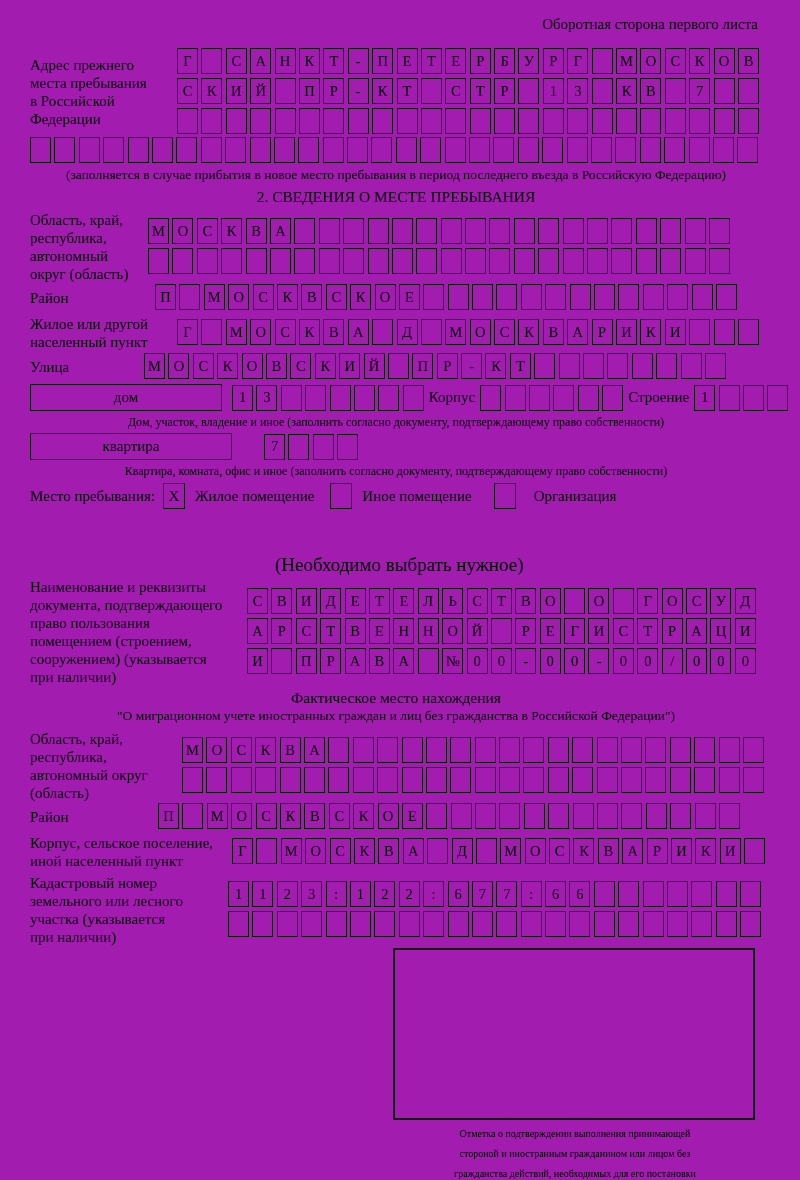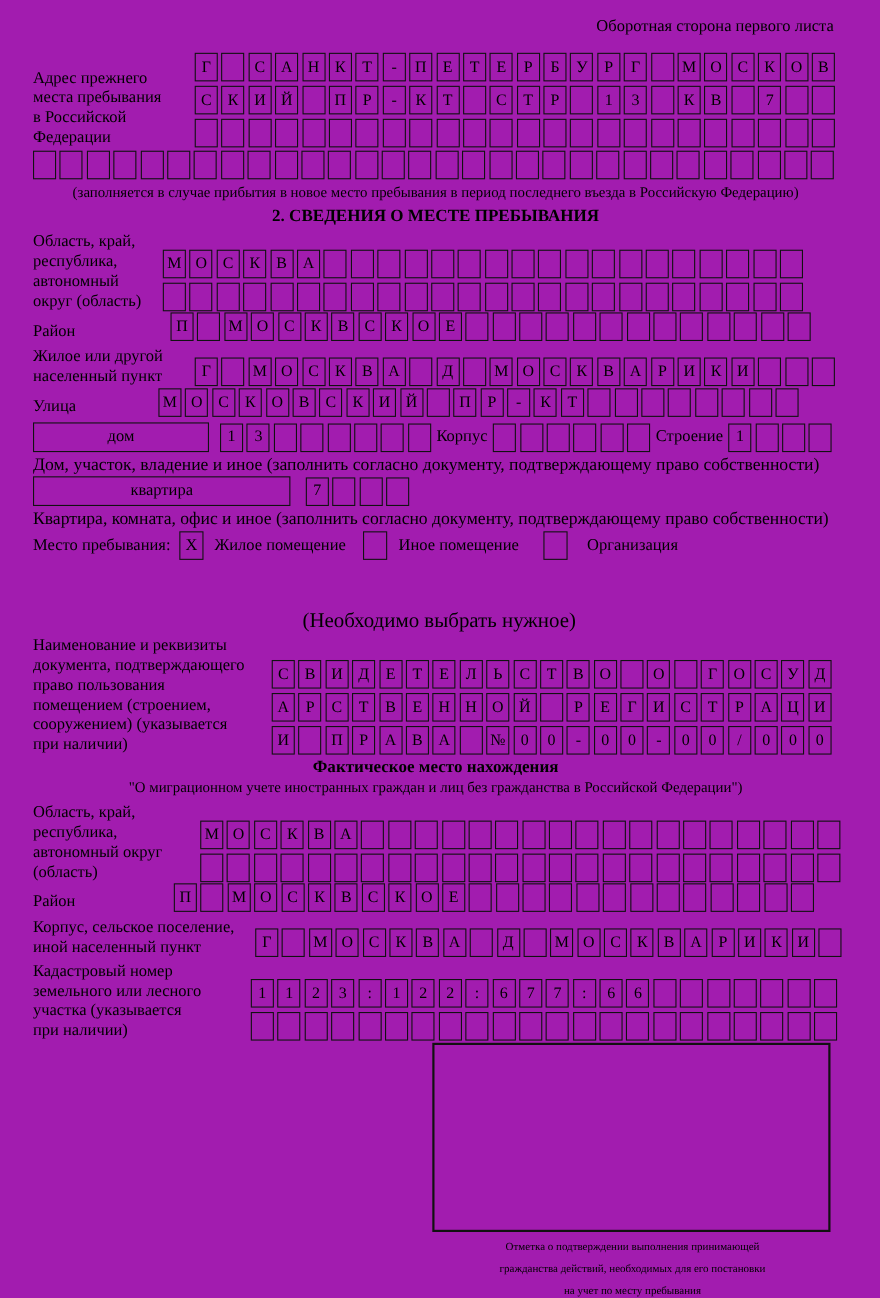--- a/index.html
+++ b/index.html
@@ -4,41 +4,41 @@
 <style>
   html,body { margin:0; padding:0; background:#e8e8e8; }
   .page {
     position:relative; width:800px; height:1180px; margin:0 auto;
     background:#a21caf; color:#000;
     font-family:"Liberation Serif","DejaVu Serif",serif;
     font-size:15px; overflow:hidden;
     padding:16px 38px 0 30px; box-sizing:border-box;
   }
   .title { text-align:right; font-size:15px; padding-right:4px; }
-  .group { display:flex; align-items:flex-end; }
+  .group { display:flex; align-items:center; }
   .label-col { flex:none; font-size:15px; line-height:18px; padding-top:2px; }
   .rows-col { display:flex; flex-direction:column; gap:4px; }
   .cells { display:flex; gap:3.4px; }
   .cell {
     box-sizing:border-box; flex:none; width:21px; height:26px;
     border:1.8px solid #111; display:flex; align-items:center; justify-content:center;
     font-size:14.5px; line-height:1;
   }
   .w147{width:147px}.w118{width:118px}.w125{width:125px}.w114{width:114px}
   .w152{width:152px}.w128{width:128px}.w202{width:202px}.w198{width:198px}.w217{width:217px}
   .note-c { font-size:13.5px; text-align:center; line-height:17px; }
-  .note-l { font-size:16px; text-align:left; line-height:17px; }
-  .hdr { font-weight:bold; text-align:center; font-size:15.5px; line-height:19px; }
+  .note-l { font-size:12px; text-align:center; line-height:17px; }
+  .hdr { font-weight:normal; text-align:center; font-size:15.5px; line-height:19px; }
   .inline-row { display:flex; align-items:center; }
   .widebox {
     box-sizing:border-box; border:1.8px solid #111; height:27px;
     display:flex; align-items:center; justify-content:center; flex:none; font-size:15px;
   }
-  .box-dom { width:160px; margin-right:10px; }
-  .box-kv  { width:234px; margin-right:14px; }
+  .box-dom { width:192px; margin-right:10px; }
+  .box-kv  { width:202px; margin-right:32px; }
   .small-gap-l { margin-left:5px; } .small-gap-r { margin-right:5px; }
   .checkbox {
     box-sizing:border-box; flex:none; width:22px; height:26px; border:1.8px solid #111;
     display:flex; align-items:center; justify-content:center; font-size:15px;
   }
   .stamp-box { margin-left:363px; width:362px; height:172px; border:2px solid #111; box-sizing:border-box; }
   .stamp-caption { margin-left:352px; width:386px; text-align:center; font-size:10px; line-height:20px; }
   .mt1{margin-top:1px}.mt2{margin-top:2px}.mt3{margin-top:3px}.mt4{margin-top:4px}
   .mt5{margin-top:5px}.mt15{margin-top:15px}
   .sub-note { font-size:19px; line-height:17px; margin-left:245px;margin-top:47px; }
@@ -647,17 +647,18 @@
           <div class="cell"></div>
           <div class="cell"></div>
           <div class="cell"></div>
         </div>
     </div>
   </div>
 
   <div class="stamp-box mt2"></div>
   <div class="stamp-caption mt4">
     <div>Отметка о подтверждении выполнения принимающей</div>
+    <div>стороной и иностранным гражданином или лицом без</div>
     <div>гражданства действий, необходимых для его постановки</div>
     <div>на учет по месту пребывания</div>
   </div>
 
 </div>
 
 </body></html>

